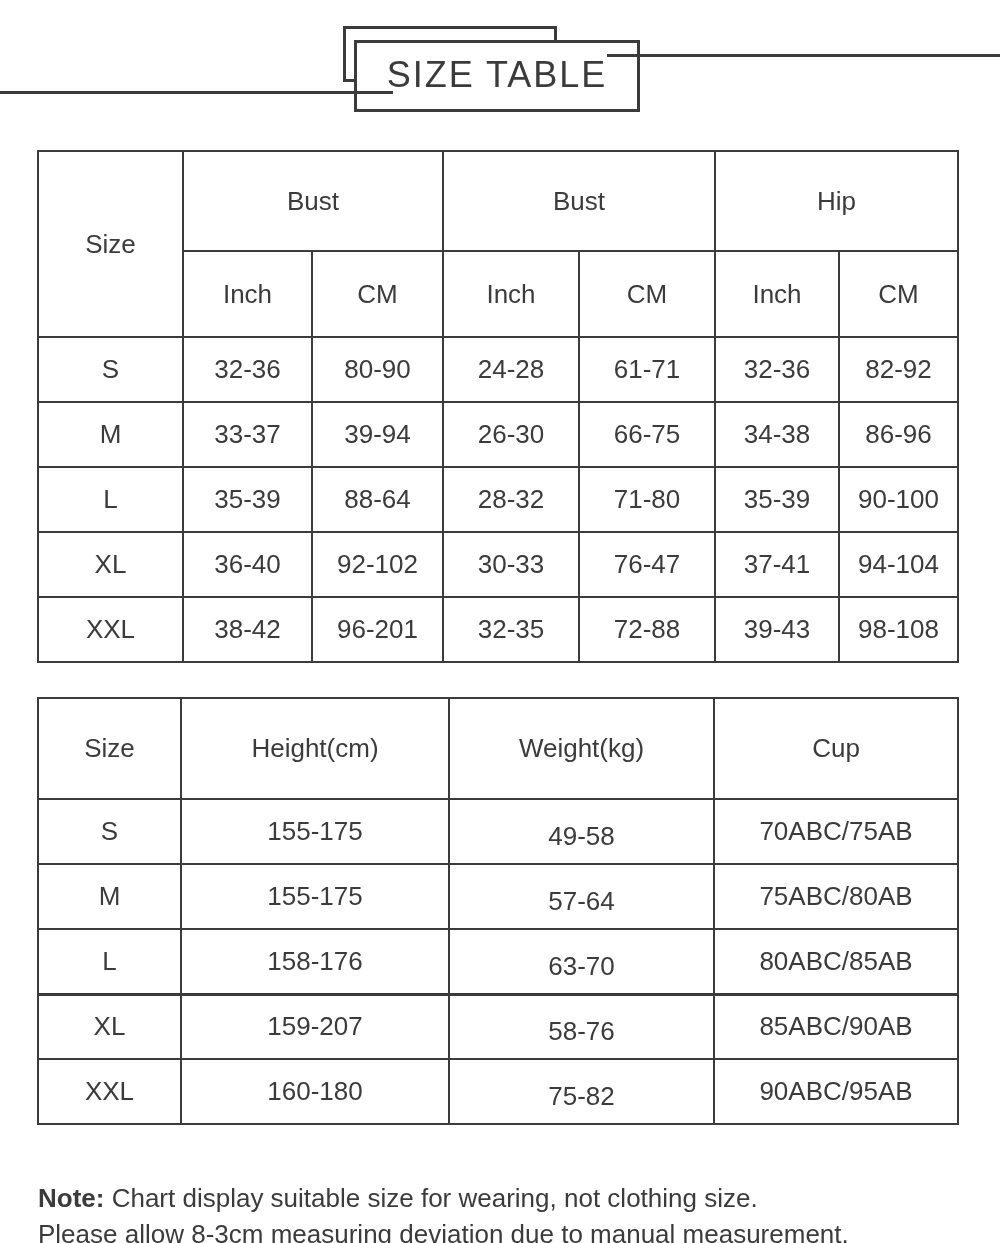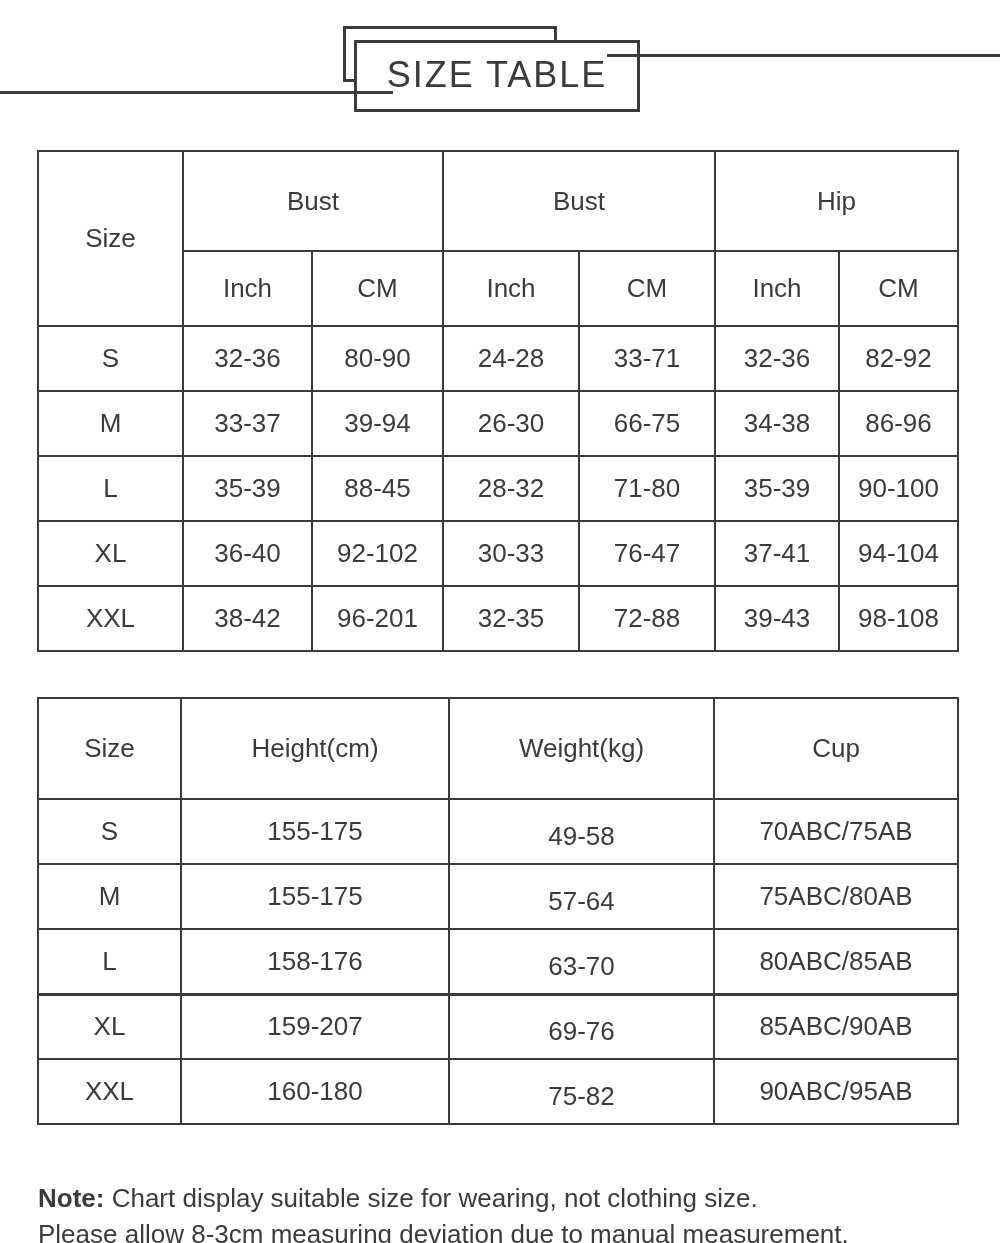--- a/index.html
+++ b/index.html
@@ -58,21 +58,21 @@
     border: 2px solid var(--ink);
     text-align: center;
     vertical-align: middle;
     font-size: 26px;
     font-weight: 400;
     color: var(--ink);
     overflow: hidden;
   }
   #measurement-table { top: 150px; }
   #measurement-table tr.group-row  { height: 100px; }
-  #measurement-table tr.unit-row   { height: 75px; }
+  #measurement-table tr.unit-row   { height: 86px; }
   #measurement-table tbody tr      { height: 65px; }
 
   #fit-table { top: 697px; }
   #fit-table tr.head-row { height: 101px; }
   #fit-table tbody tr    { height: 65px; }
   #fit-table tr.thick-top > th,
   #fit-table tr.thick-top > td { border-top-width: 3px; }
   #fit-table td.weight-cell { position: relative; top: 5px; }
 
   
@@ -123,37 +123,37 @@
         <th>Inch</th>
         <th>CM</th>
       </tr>
     </thead>
     <tbody>
       <tr>
         <th>S</th>
         <td>32-36</td>
         <td>80-90</td>
         <td>24-28</td>
-        <td>33-71</td>
+        <td>61-71</td>
         <td>32-36</td>
         <td>82-92</td>
       </tr>
       <tr>
         <th>M</th>
         <td>33-37</td>
         <td>39-94</td>
         <td>26-30</td>
         <td>66-75</td>
         <td>34-38</td>
         <td>86-96</td>
       </tr>
       <tr>
         <th>L</th>
         <td>35-39</td>
-        <td>88-45</td>
+        <td>88-64</td>
         <td>28-32</td>
         <td>71-80</td>
         <td>35-39</td>
         <td>90-100</td>
       </tr>
       <tr>
         <th>XL</th>
         <td>36-40</td>
         <td>92-102</td>
         <td>30-33</td>
@@ -203,21 +203,21 @@
       </tr>
       <tr>
         <th>L</th>
         <td>158-176</td>
         <td class="weight-cell">63-70</td>
         <td>80ABC/85AB</td>
       </tr>
       <tr class="thick-top">
         <th>XL</th>
         <td>159-207</td>
-        <td class="weight-cell">69-76</td>
+        <td class="weight-cell">58-76</td>
         <td>85ABC/90AB</td>
       </tr>
       <tr>
         <th>XXL</th>
         <td>160-180</td>
         <td class="weight-cell">75-82</td>
         <td>90ABC/95AB</td>
       </tr>
     </tbody>
   </table>

